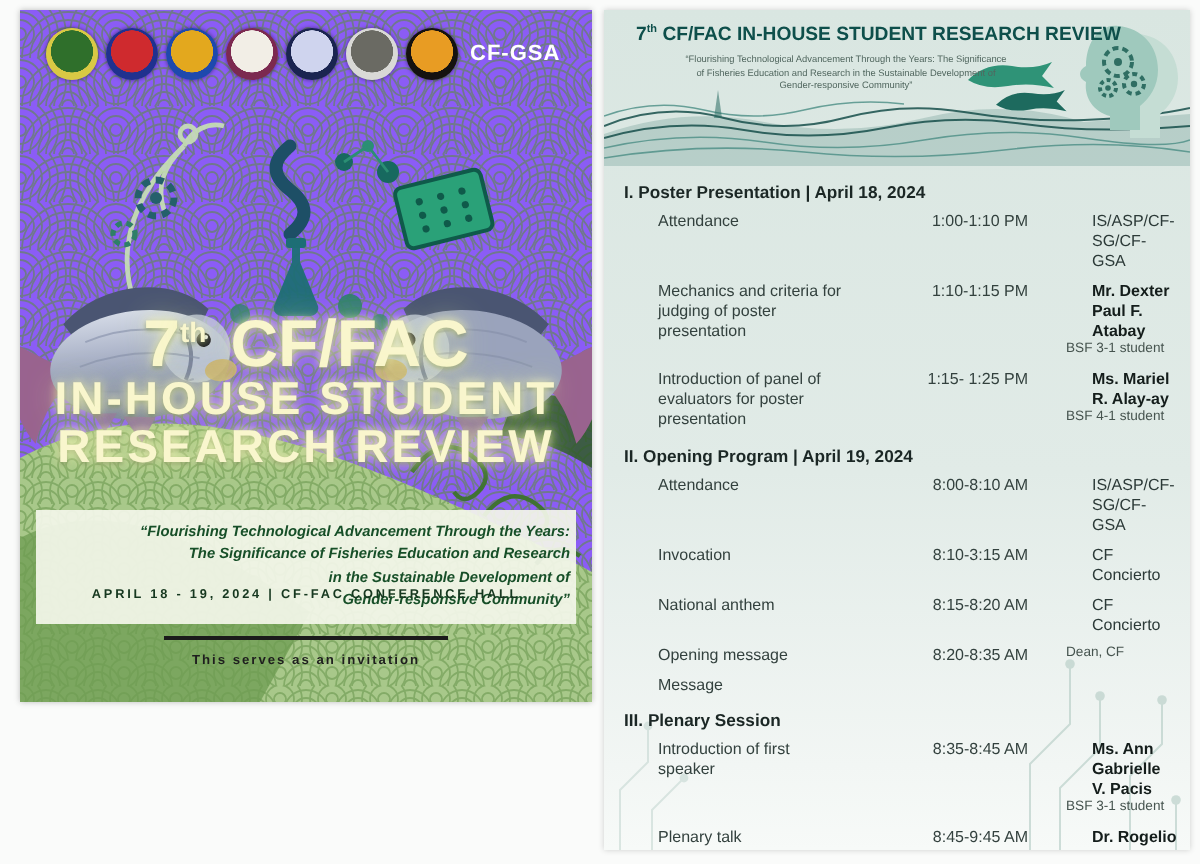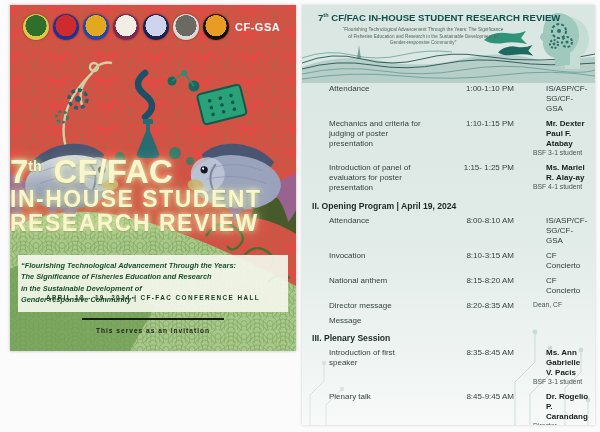--- a/index.html
+++ b/index.html
@@ -1,37 +1,37 @@
 <!DOCTYPE html>
 <html><head>
 <meta charset="utf-8">
 <style>
   html,body{margin:0;padding:0;}
   body{width:600px;height:432px;background:#fafbfa;position:relative;overflow:hidden;
        font-family:"Liberation Sans",sans-serif;-webkit-font-smoothing:antialiased;}
   .panel{position:absolute;overflow:hidden;}
   
-  #poster{left:10px;top:5px;width:286px;height:346px;background:#ef4444;box-shadow:0 0 3px rgba(0,0,0,.25);}
+  #poster{left:10px;top:5px;width:286px;height:346px;background:#8b5cf6;box-shadow:0 0 3px rgba(0,0,0,.25);}
   #poster svg.bgpat{position:absolute;inset:0;}
   .logo-row{position:absolute;top:9px;left:13px;right:6px;display:flex;align-items:center;gap:4px;z-index:5;}
   .logo{width:26px;height:26px;border-radius:50%;box-shadow:0 0 2px rgba(0,0,0,.5);flex:0 0 auto;}
   .cfgsa{color:#fff;font-weight:bold;font-size:11px;letter-spacing:.5px;margin-left:2px;}
   .artlayer{position:absolute;z-index:2;}
   .fish{position:absolute;top:128px;width:118px;height:100px;z-index:3;}
   .fish-left{left:-6px;}
   .fish-right{right:-6px;transform:scaleX(-1);}
-  .title-block{position:absolute;top:150px;left:0;right:0;z-index:4;
+  .title-block{position:absolute;top:150px;left:0;right:0;text-align:center;z-index:4;
                color:#f9f6cd;font-weight:bold;
                text-shadow:0 0 5px rgba(252,250,190,.95),0 0 14px rgba(228,240,150,.65),0 1px 2px rgba(30,60,20,.6);}
   .t1{font-size:33px;line-height:1;}
   .t1 sup{font-size:14px;}
   .t1 .gap{display:inline-block;width:12px;}
   .t2,.t3{font-size:23px;letter-spacing:1.5px;line-height:1.04;}
   .quote{position:absolute;top:250px;left:8px;right:8px;z-index:5;background:rgba(243,246,233,.93);
-         padding:5px 3px 6px;text-align:left;color:#174f28;font-weight:bold;font-style:italic;
+         padding:5px 3px 6px;text-align:right;color:#174f28;font-weight:bold;font-style:italic;
          font-size:7.4px;line-height:1.55;}
   .shore{position:absolute;left:0;bottom:0;width:286px;height:177px;z-index:1;}
   .date-line{position:absolute;bottom:50px;left:0;right:0;text-align:center;z-index:6;
              font-size:6.4px;font-weight:bold;letter-spacing:1.4px;color:#16381f;}
   .divider{position:absolute;bottom:31px;left:72px;right:72px;border-top:2px solid #1b1b1b;z-index:6;}
   .invite{position:absolute;bottom:17px;left:0;right:0;text-align:center;z-index:6;
           font-size:6.6px;font-weight:bold;letter-spacing:1px;color:#1e1e1e;}
   
   #program{left:302px;top:5px;width:293px;height:420px;
            background:linear-gradient(#d9e6e1,#e1ebe7 55%,#f2f6f4 90%,#f7faf8);box-shadow:0 0 3px rgba(0,0,0,.18);}
@@ -288,20 +288,21 @@
         <path d="M24,70 L24,50 L40,34"></path>
     </g>
     <g fill="#b7cec7">
         <circle cx="22" cy="8" r="2.2"></circle>
         <circle cx="40" cy="34" r="2.2"></circle>
       </g>
   </svg>
 
   <div class="schedule">
 
+    <div class="sec-head">I. Poster Presentation | April 18, 2024</div>
     <div class="srow">
       <div class="c-act">Attendance</div>
       <div class="c-time">1:00-1:10 PM</div>
       <div class="c-who">
           <div class="who-name">IS/ASP/CF-SG/CF-GSA</div>
         </div>
     </div>
     <div class="srow who-bold">
       <div class="c-act">Mechanics and criteria for judging of poster presentation</div>
       <div class="c-time">1:10-1:15 PM</div>
@@ -335,21 +336,21 @@
         </div>
     </div>
     <div class="srow">
       <div class="c-act">National anthem</div>
       <div class="c-time">8:15-8:20 AM</div>
       <div class="c-who">
           <div class="who-name">CF Concierto</div>
         </div>
     </div>
     <div class="srow who-bold">
-      <div class="c-act">Director message</div>
+      <div class="c-act">Opening message</div>
       <div class="c-time">8:20-8:35 AM</div>
       <div class="c-who">
           <div class="who-sub">Dean, CF</div>
         </div>
     </div>
     <div class="srow who-bold">
       <div class="c-act">Message</div>
       <div class="c-time"></div>
     </div>
 

